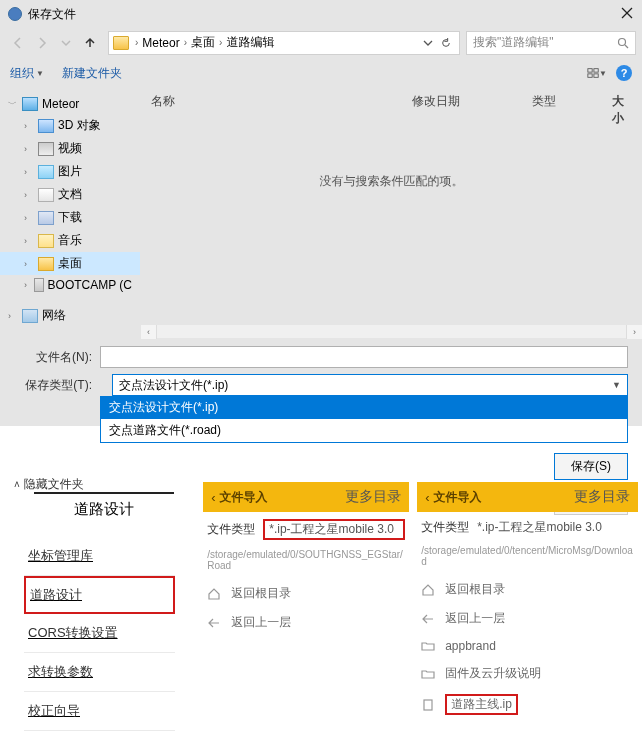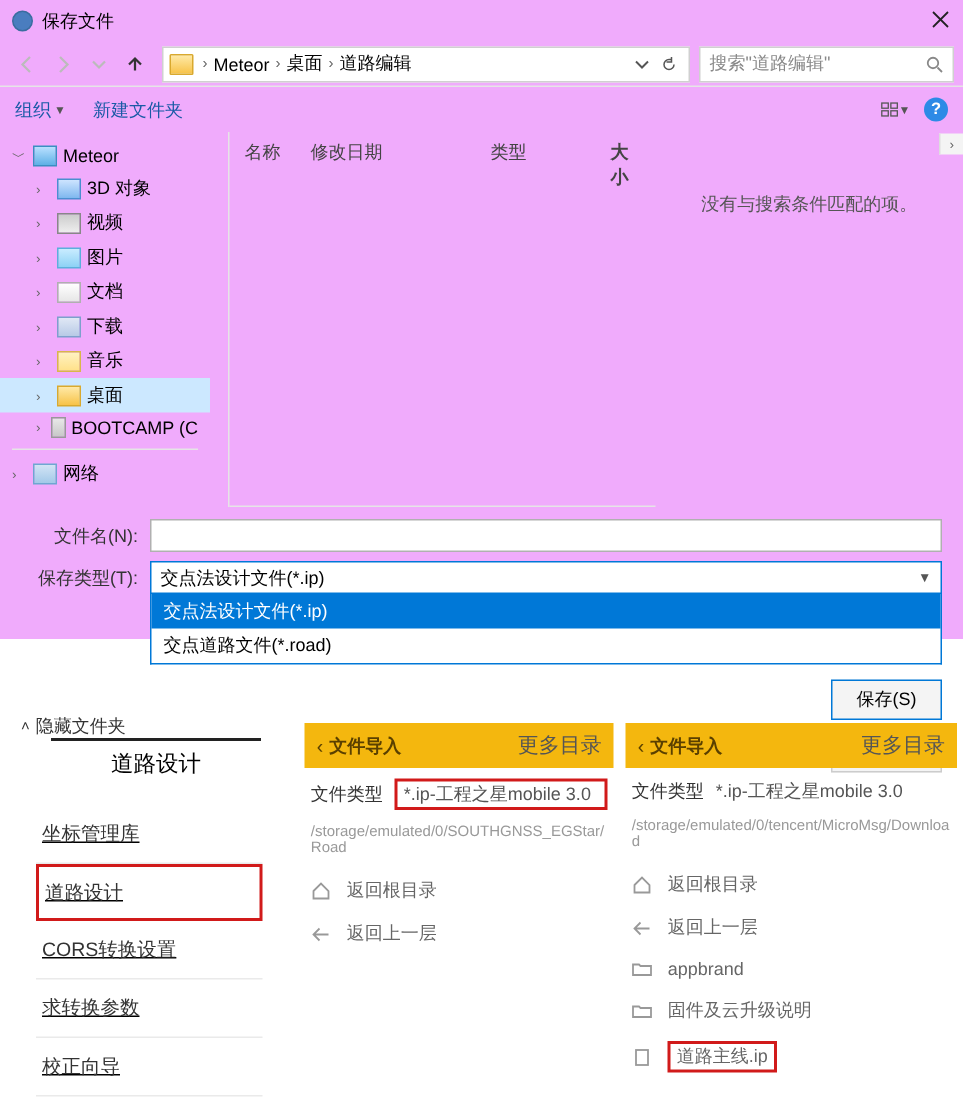--- a/index.html
+++ b/index.html
@@ -1,19 +1,19 @@
 <!DOCTYPE html>
 <html><head>
 <meta charset="utf-8">
 <style>
   * { box-sizing: border-box; margin: 0; padding: 0; font-family: "Microsoft YaHei", "Segoe UI", sans-serif; font-size: 12px; }
   body { background: #fff; width: 642px; height: 734px; overflow: hidden; position: relative; }
 
   
-  .dialog { position: absolute; left: 0; top: 0; width: 642px; height: 426px; background: #f0abfc; }
+  .dialog { position: absolute; left: 0; top: 0; width: 642px; height: 426px; background: #e5e5e5; }
   .titlebar { height: 28px; display: flex; align-items: center; justify-content: space-between; padding: 0 8px; }
   .titlebar .left { display: flex; align-items: center; gap: 6px; }
   .app-icon { width: 14px; height: 14px; border-radius: 50%; background: #4a7dbf; border:1px solid #3a6da0; display:inline-block;}
   .close-icon svg { width: 14px; height: 14px; }
 
   .navbar { height: 30px; display: flex; align-items: center; padding: 0 6px; border-bottom: 1px solid #e5e5e5;}
   .nav-btn { width: 24px; height: 24px; display: flex; align-items: center; justify-content: center; color: #666; }
   .nav-btn.disabled { color: #bbb; }
   .nav-btn svg { width: 14px; height: 14px; }
   .addr-box { flex:1; display:flex; align-items:center; height:24px; border:1px solid #d0d0d0; margin:0 6px; padding:0 4px; background:#fff; }
@@ -47,21 +47,21 @@
   .ico-film{background:linear-gradient(#ccc,#eee);border:1px solid #888;}
   .ico-pic{background:linear-gradient(#c9ecff,#8dd2f5);border:1px solid #5bb0dc;}
   .ico-doc{background:linear-gradient(#fff,#e6e6e6);border:1px solid #b0b0b0;}
   .ico-down{background:linear-gradient(#e0e8f5,#b8cae6);border:1px solid #7da0cc;}
   .ico-music{background:linear-gradient(#fff2c2,#ffe18a);border:1px solid #d9b74a;}
   .ico-folder{background:linear-gradient(#ffe9a6,#f7c349);border:1px solid #d9a92e;}
   .ico-drive{background:linear-gradient(#e8e8e8,#c8c8c8);border:1px solid #999;}
   .ico-net{background:linear-gradient(#d2e4f5,#a3c9e8);border:1px solid #6fa7d1;}
   .sidebar-hr{height:1px;background:#e5e5e5;margin:4px 8px;}
 
-  .filearea{flex:1;border-left:1px solid #e5e5e5;display:flex;flex-direction:row;margin-left:12px;}
+  .filearea{flex:1;border-left:1px solid #e5e5e5;display:flex;flex-direction:column;}
   .fa-header{display:flex;border-bottom:1px solid #e5e5e5;}
   .fa-col{padding:5px 10px;color:#444;}
   .fa-col.name{flex:1;}
   .fa-col.date{width:120px;}
   .fa-col.type{width:80px;}
   .fa-col.size{width:40px;font-weight:bold;}
   .fa-empty{flex:1;display:flex;align-items:flex-start;justify-content:center;padding-top:40px;color:#555;}
   .fa-scroll{height:14px;border-top:1px solid #e5e5e5;background:#f0f0f0;position:relative;}
   .fa-scroll .larrow,.fa-scroll .rarrow{position:absolute;top:0;width:16px;height:14px;background:#f4f4f4;display:flex;align-items:center;justify-content:center;color:#666;font-size:9px;}
   .fa-scroll .larrow{left:0;border-right:1px solid #ddd;}
@@ -265,21 +265,21 @@
         <div class="rarrow">›</div>
       </div>
     </div>
   </div>
 
   <div class="fields">
     <div class="field-row">
       <label>文件名(N):</label>
       <div class="field-input"></div>
     </div>
-    <div class="field-row" style="margin-bottom:0;">
+    <div class="field-row" style="margin-bottom:0;gap:12px;">
       <label>保存类型(T):</label>
       <div class="field-input dropdown">
         <span>交点法设计文件(*.ip)</span>
         <span style="font-size:9px;color:#555;">▼</span>
       </div>
     </div>
     <div class="dd-list">
       <div class="dd-opt sel">交点法设计文件(*.ip)</div>
       <div class="dd-opt">交点道路文件(*.road)</div>
     </div>

